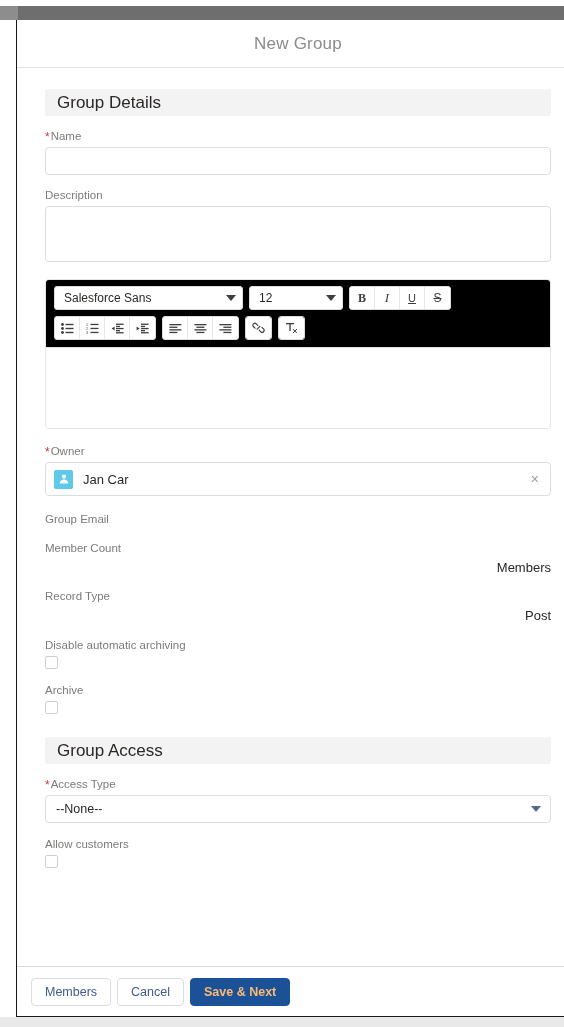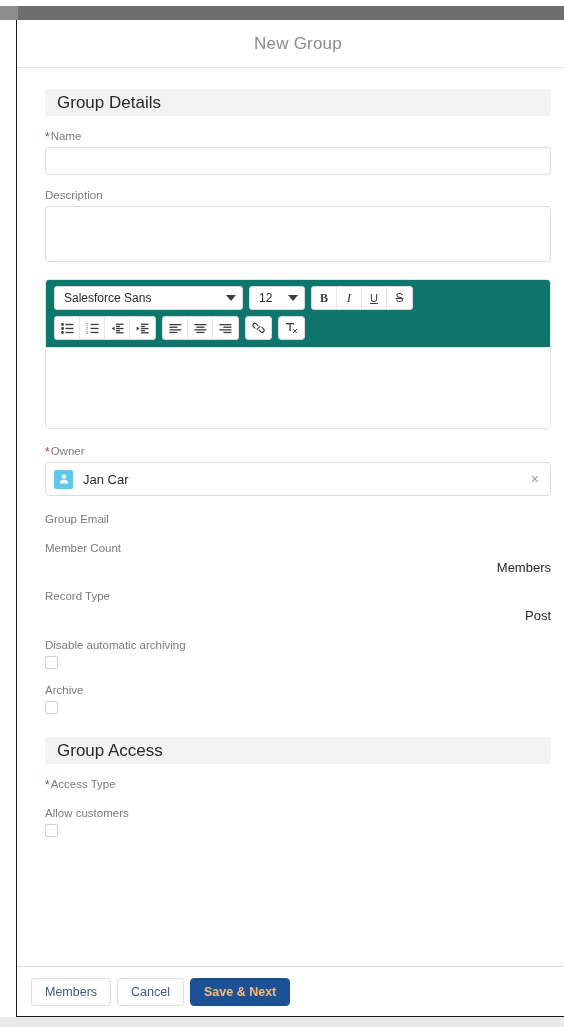--- a/index.html
+++ b/index.html
@@ -158,21 +158,21 @@
   }
 
   
   .rte {
     border: 1px solid #e4e4e4;
     border-radius: 4px;
     background: #fff;
     overflow: hidden;
   }
   .rte-toolbar {
-    background: #0f766e;
+    background: #000000;
     border-bottom: 1px solid #e4e4e4;
     padding: 6px 8px 7px 8px;
   }
   .rte-row {
     display: flex;
     align-items: center;
     gap: 6px;
   }
   .rte-row + .rte-row { margin-top: 6px; }
 
@@ -183,21 +183,21 @@
     border-radius: 3px;
     display: flex;
     align-items: center;
     padding: 0 6px 0 9px;
     font-size: 12px;
     color: #2b2826;
     box-sizing: border-box;
     justify-content: space-between;
   }
   .rte-select.font { width: 189px; }
-  .rte-select.size { width: 56px; }
+  .rte-select.size { width: 94px; }
   .caret {
     width: 0; height: 0;
     border-left: 5px solid transparent;
     border-right: 5px solid transparent;
     border-top: 6px solid #3e3e3e;
     margin-left: 8px;
     flex: 0 0 auto;
   }
 
   .btn-group {
@@ -552,20 +552,24 @@
       <div class="section-head" style="margin-top:23px;">
         <span class="section-head-title">Group Access</span>
       </div>
 
       <div class="fields">
 
         <div class="field" style="margin-top:13px;">
           <label class="field-label">
             <span class="req">*</span><span>Access Type</span>
           </label>
+          <div class="picklist">
+            <span>--None--</span>
+            <span class="picklist-caret"></span>
+          </div>
         </div>
 
         <div class="cb-field" style="margin-top:14px;">
           <label class="field-label">
             <span>Allow customers</span>
           </label>
           <span class="checkbox"></span>
         </div>
 
       </div>

